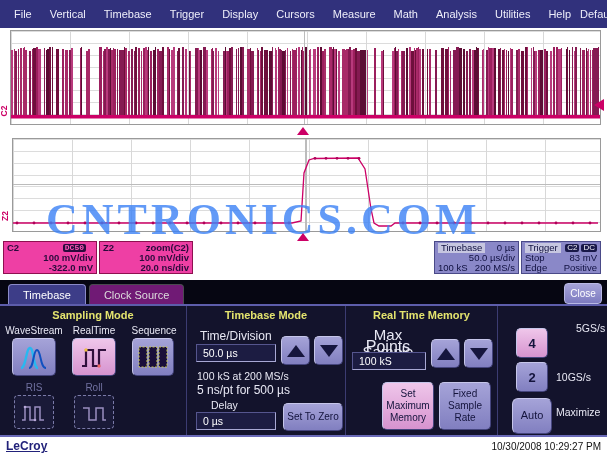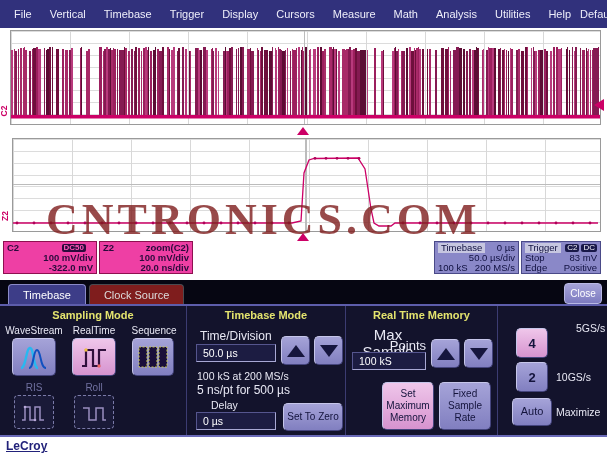--- a/index.html
+++ b/index.html
@@ -32,47 +32,47 @@
   .z2-side { left:0px; top:183px; }
   .trig-arrow-right { position:absolute; left:594px; top:71px; width:0; height:0;
                       border-top:6px solid transparent; border-bottom:6px solid transparent;
                       border-right:10px solid #cc0066; z-index:5; }
   .trig-up { position:absolute; width:0; height:0; border-left:6px solid transparent;
              border-right:6px solid transparent; border-bottom:8px solid #cc0066; z-index:5; }
   .trig-top-marker { left:297px; top:99px; }
   .trig-bottom-marker { left:297px; top:205px; }
 
   .watermark { position:absolute; left:46px; top:166px; font-family:"Liberation Serif", serif;
-               font-weight:bold; font-size:44px; letter-spacing:4px; color:#7f1d1d;
+               font-weight:bold; font-size:44px; letter-spacing:4px; color:#3b82f6;
                opacity:.8; z-index:4; white-space:nowrap; }
 
   
   .desc-box { position:absolute; top:213px; height:33px; z-index:6; font-size:9.5px;
               padding:1px 3px; display:flex; flex-direction:column; justify-content:space-between; line-height:1.05; }
   .magenta { background:#ee3fa4; border:1px solid #8e1050; color:#2a0a3c; font-weight:bold; }
   .bluebox { background:#8a88c8; border:1px solid #4a4a88; color:#101040; }
   .c2-box { left:3px; width:94px; }
   .z2-box { left:99px; width:94px; }
   .tb-box { left:434px; width:85px; }
   .trg-box { left:521px; width:80px; }
   .drow { display:flex; align-items:center; }
   .drow .right { margin-left:auto; }
   .dbadge { background:#2a0a3c; color:#ff58b8; font-size:8px; padding:0 2px; border-radius:2px;
-            margin-left:auto; margin-right:7px; }
+            margin-left:auto; margin-right:7px;font-family:Liberation Mono, monospace; }
   .chip { background:#c6c6e0; color:#101040; padding:0 3px; }
   .tbadge { background:#181848; color:#f0f0f8; font-size:8px; padding:0 2px; border-radius:2px; margin-left:2px; }
 
   
   .dialog { position:absolute; top:280px; left:0; width:607px; height:157px; background:#13132c;
             border-bottom:2px solid #6a6ab8; }
   .tabrow { position:relative; height:26px; background:#060612; display:flex; align-items:flex-end;
             padding-left:8px; border-bottom:2px solid #5d5dab; }
   .tab { font-size:11px; padding:4px 14px 3px; border-radius:4px 4px 0 0; margin-right:3px; cursor:default; }
   .tab-active { background:#3d3d88; color:#fff; border:1px solid #8a8ac8; border-bottom:none; }
-  .tab-inactive { background:#7f1d1d; color:#ddd; border:1px solid #4a4a50; border-bottom:none; }
+  .tab-inactive { background:#701a75; color:#ddd; border:1px solid #4a4a50; border-bottom:none; }
   .close-btn { position:absolute; right:5px; top:3px; width:38px; height:21px;
                background:linear-gradient(#a5a3d8,#7d7bc0); border:1px solid #b8b8e4; border-radius:4px;
                color:#fff; font-size:10px; text-align:center; line-height:19px; }
   .dbody { position:relative; display:flex; height:129px; }
   .sec { position:relative; border-right:1px solid #3c3c72; height:100%; }
   .sec1 { width:187px; } .sec2 { width:159px; } .sec3 { width:152px; } .sec4 { width:109px; border-right:none; }
   .sec-title { position:absolute; top:3px; left:0; right:0; text-align:center; color:#e4e46e;
                font-size:11px; font-weight:bold; }
   .wlabel { position:absolute; color:#e8e8f4; font-size:10px; }
   .dim { color:#7070a0; }
@@ -534,40 +534,41 @@
         <span class="wlabel" style="left:10px; top:64px; font-size:10.5px;">100 kS at 200 MS/s</span>
         <span class="wlabel" style="left:10px; top:77px; font-size:12px;">5 ns/pt for 500 µs</span>
         <span class="wlabel" style="left:24px; top:93px; font-size:10.5px;">Delay</span>
         <div class="field" style="left:9px; top:106px; width:80px;">0 µs</div>
         <div class="pbtn btn-text" style="left:96px; top:97px; width:60px; height:28px;">Set To Zero</div>
       </div>
 
       <div class="sec sec3">
         <div class="sec-title">Real Time Memory</div>
         <span class="wlabel" style="left:4px; top:20px; width:76px; text-align:center; font-size:15px;">Max Sample</span>
-        <span class="wlabel" style="left:4px; top:32px; width:76px; text-align:right; font-size:13px;">Points</span>
+        <span class="wlabel" style="left:4px; top:32px; width:76px; text-align:center; font-size:16px;">Points</span>
         <div class="field" style="left:6px; top:46px; width:74px;">100 kS</div>
         <div class="pbtn" style="left:85px; top:33px; width:29px; height:29px;">
             <span class="tri-up"></span>
           </div>
         <div class="pbtn" style="left:118px; top:33px; width:29px; height:29px;">
             <span class="tri-down"></span>
           </div>
         <div class="pbtn btn-text" style="left:93px; top:76px; width:52px; height:48px;">Fixed Sample Rate</div>
         <div class="pbtn pink btn-text" style="left:36px; top:76px; width:52px; height:48px;">Set Maximum Memory</div>
       </div>
 
       <div class="sec sec4">
         <div class="pbtn pink chan-btn" style="left:18px; top:22px; width:32px; height:30px;">4</div>
         <span class="chan-label" style="left:58px; top:16px;padding-left:20px;">5GS/s</span>
         <div class="pbtn chan-btn" style="left:18px; top:56px; width:32px; height:30px;">2</div>
         <span class="chan-label" style="left:58px; top:65px;">10GS/s</span>
-        <div class="pbtn btn-text" style="left:14px; top:92px; width:40px; height:28px; font-size:11px;">Auto</div>
+        <div class="pbtn btn-text" style="left:14px; top:92px; width:40px; height:36px; font-size:11px;border-radius:6px;">Auto</div>
         <span class="chan-label" style="left:58px; top:100px;">Maximize</span>
       </div>
     </div>
   </div>
 
   <div class="footer">
     <span class="brand">LeCroy</span>
+    <span class="datetime">10/30/2008 10:29:27 PM</span>
   </div>
 
 </div>
 
 </body></html>

